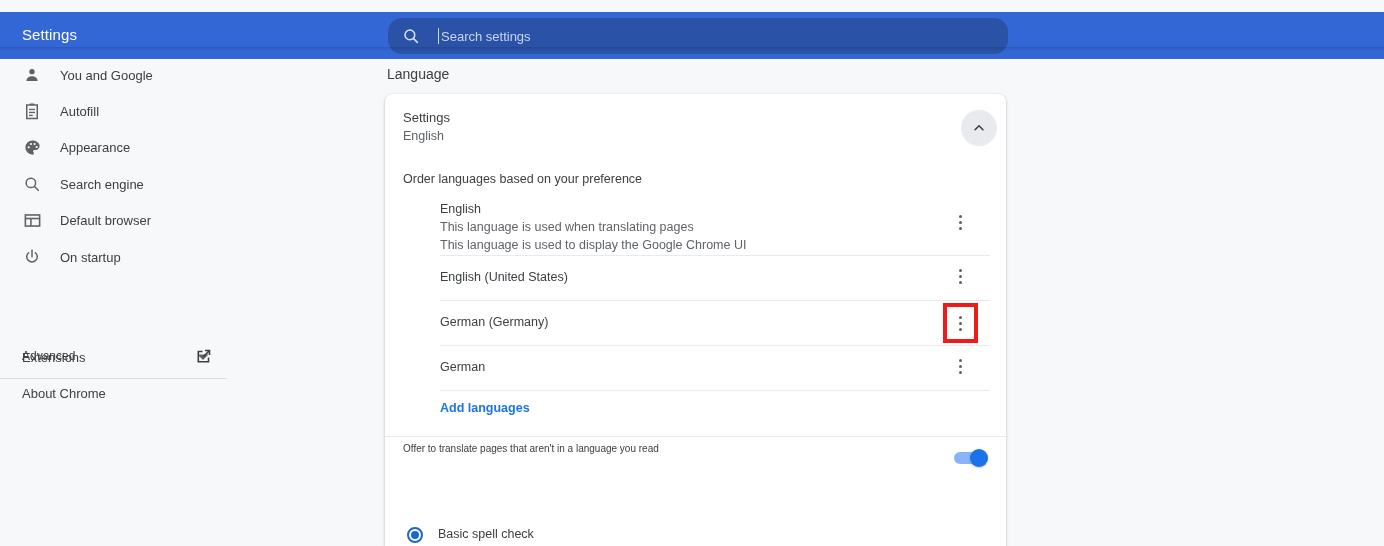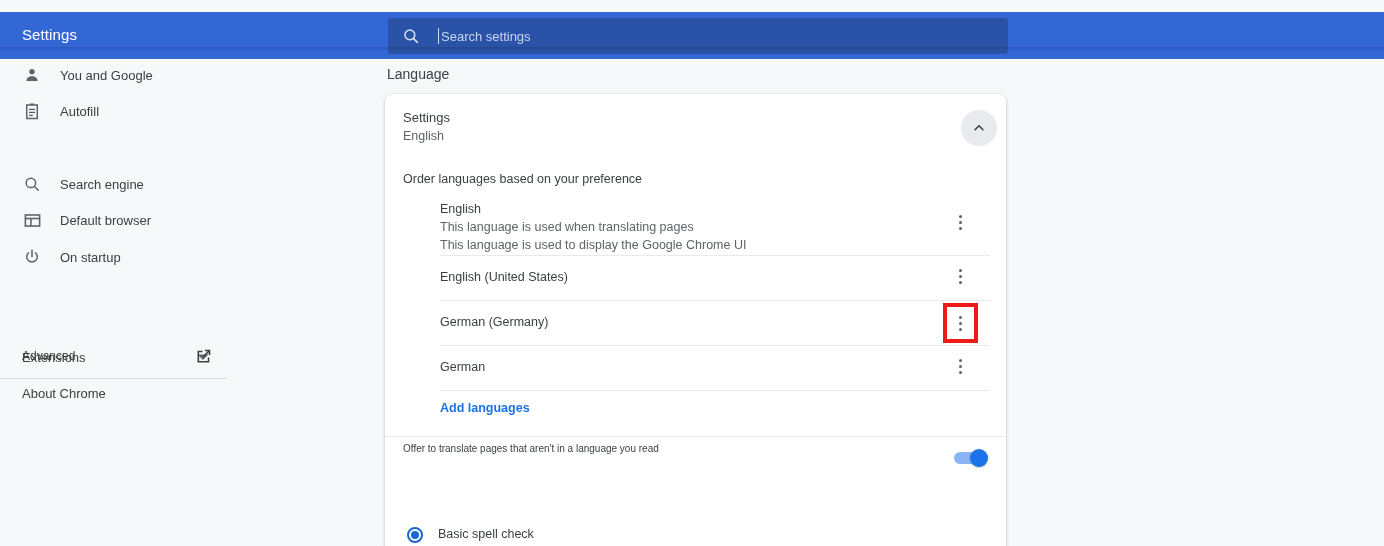--- a/index.html
+++ b/index.html
@@ -19,21 +19,21 @@
     display: flex; align-items: center;
   }
   .topbar-title {
     position: absolute; left: 22px; top: 14px;
     font-size: 15px; color: #ffffff; letter-spacing: .1px;
   }
   .search-wrap {
     position: absolute; left: 388px; top: 6px;
     width: 620px; height: 36px;
     background: #2a53a8;
-    border-radius: 3px;
+    border-radius: 14px;
     display: flex; align-items: center;
   }
   .search-icon { width: 18px; height: 18px; margin-left: 14px; flex: none; opacity: .92; }
   .search-icon svg { display: block; }
   .search-caret {
     width: 1px; height: 16px; background: #cfd8ee; margin-left: 18px; flex: none;
   }
   .search-ph {
     font-size: 13px; color: #c9d4ef; margin-left: 2px;
     white-space: nowrap;
@@ -188,20 +188,32 @@
         <path d="M9 2h6v2H9z"></path>
         <path d="M5 4h14v18H5z" fill="none" stroke="#5f6368" stroke-width="2"></path>
         <rect x="8" y="9" width="8" height="1.8"></rect>
         <rect x="8" y="13" width="8" height="1.8"></rect>
         <rect x="8" y="17" width="5" height="1.8"></rect>
       </svg>
     </span>
     <span class="nav-label">Autofill</span>
   </div>
 
+  <div class="nav-item" style="top:78px">
+    <span class="nav-icon">
+      <svg viewBox="0 0 24 24" width="19" height="19" fill="#5f6368">
+        <path d="M12 3a9 9 0 1 0 0 18c1.1 0 1.8-.8 1.8-1.7 0-.5-.2-.9-.5-1.2-.3-.3-.5-.7-.5-1.2 0-1 .8-1.7 1.8-1.7H16c2.8 0 5-2.2 5-5C21 6.3 17 3 12 3z"></path>
+        <circle cx="7.2" cy="11.8" r="1.35" fill="#ffffff"></circle>
+        <circle cx="10" cy="7.6" r="1.35" fill="#ffffff"></circle>
+        <circle cx="14.6" cy="7.6" r="1.35" fill="#ffffff"></circle>
+        <circle cx="17.3" cy="11.4" r="1.35" fill="#ffffff"></circle>
+      </svg>
+    </span>
+    <span class="nav-label">Appearance</span>
+  </div>
 
   <div class="nav-item" style="top:115px">
     <span class="nav-icon">
       <svg viewBox="0 0 24 24" width="18" height="18" fill="none" stroke="#5f6368" stroke-width="2">
         <circle cx="10.5" cy="10.5" r="6.3"></circle>
         <line x1="15.3" y1="15.3" x2="20.3" y2="20.3" stroke-linecap="round"></line>
       </svg>
     </span>
     <span class="nav-label">Search engine</span>
   </div>

